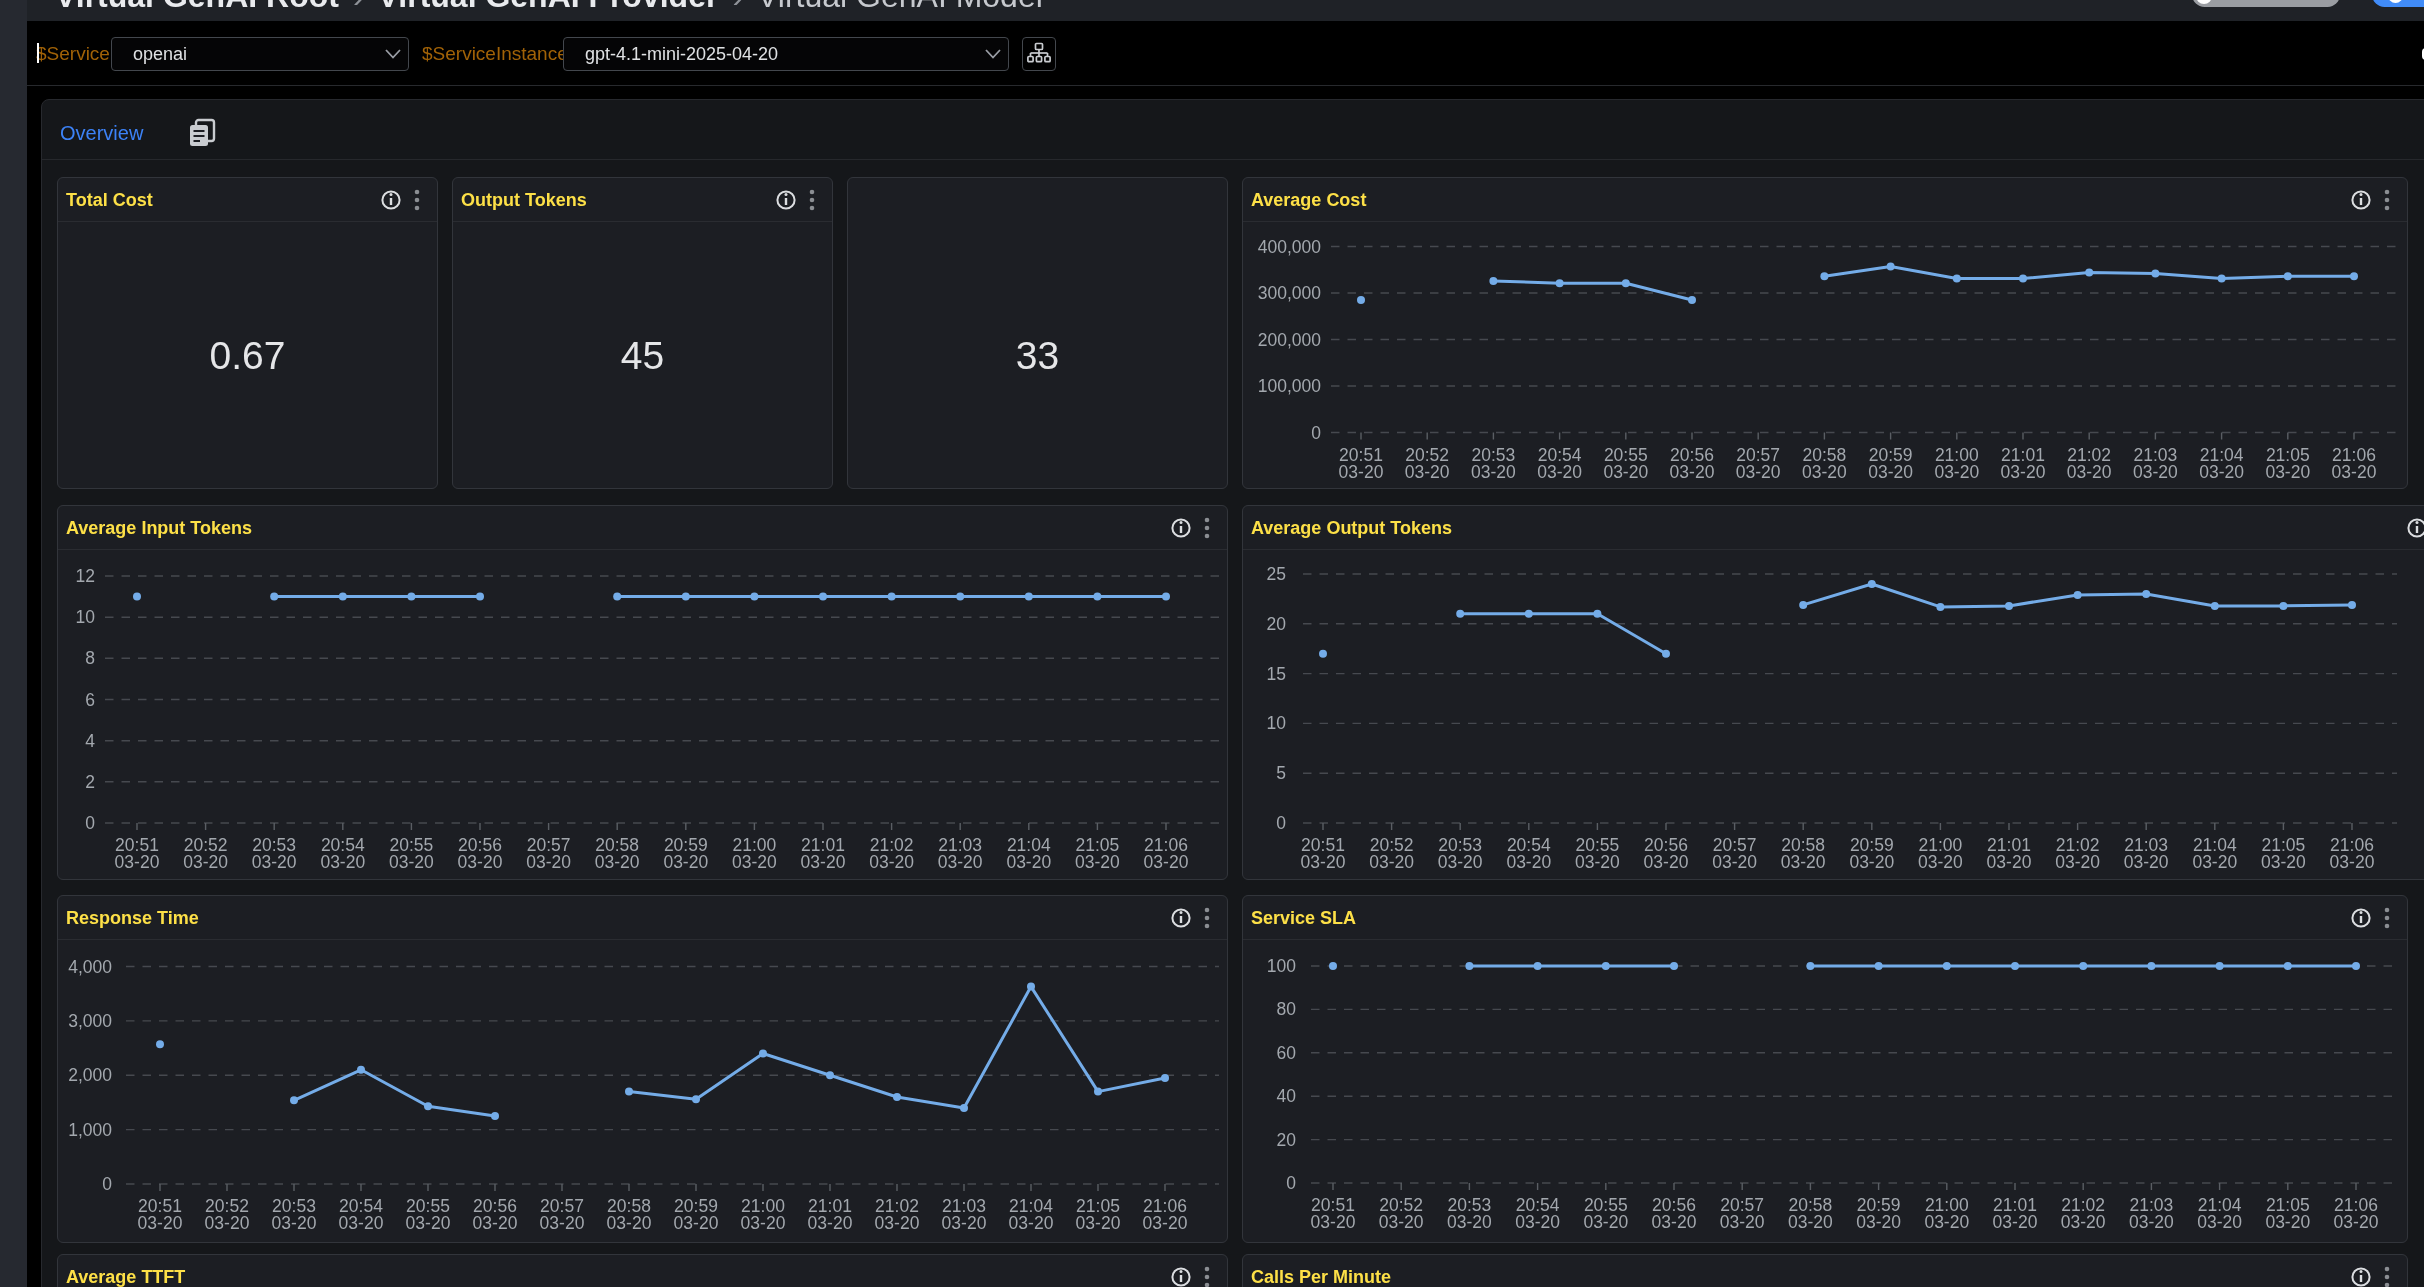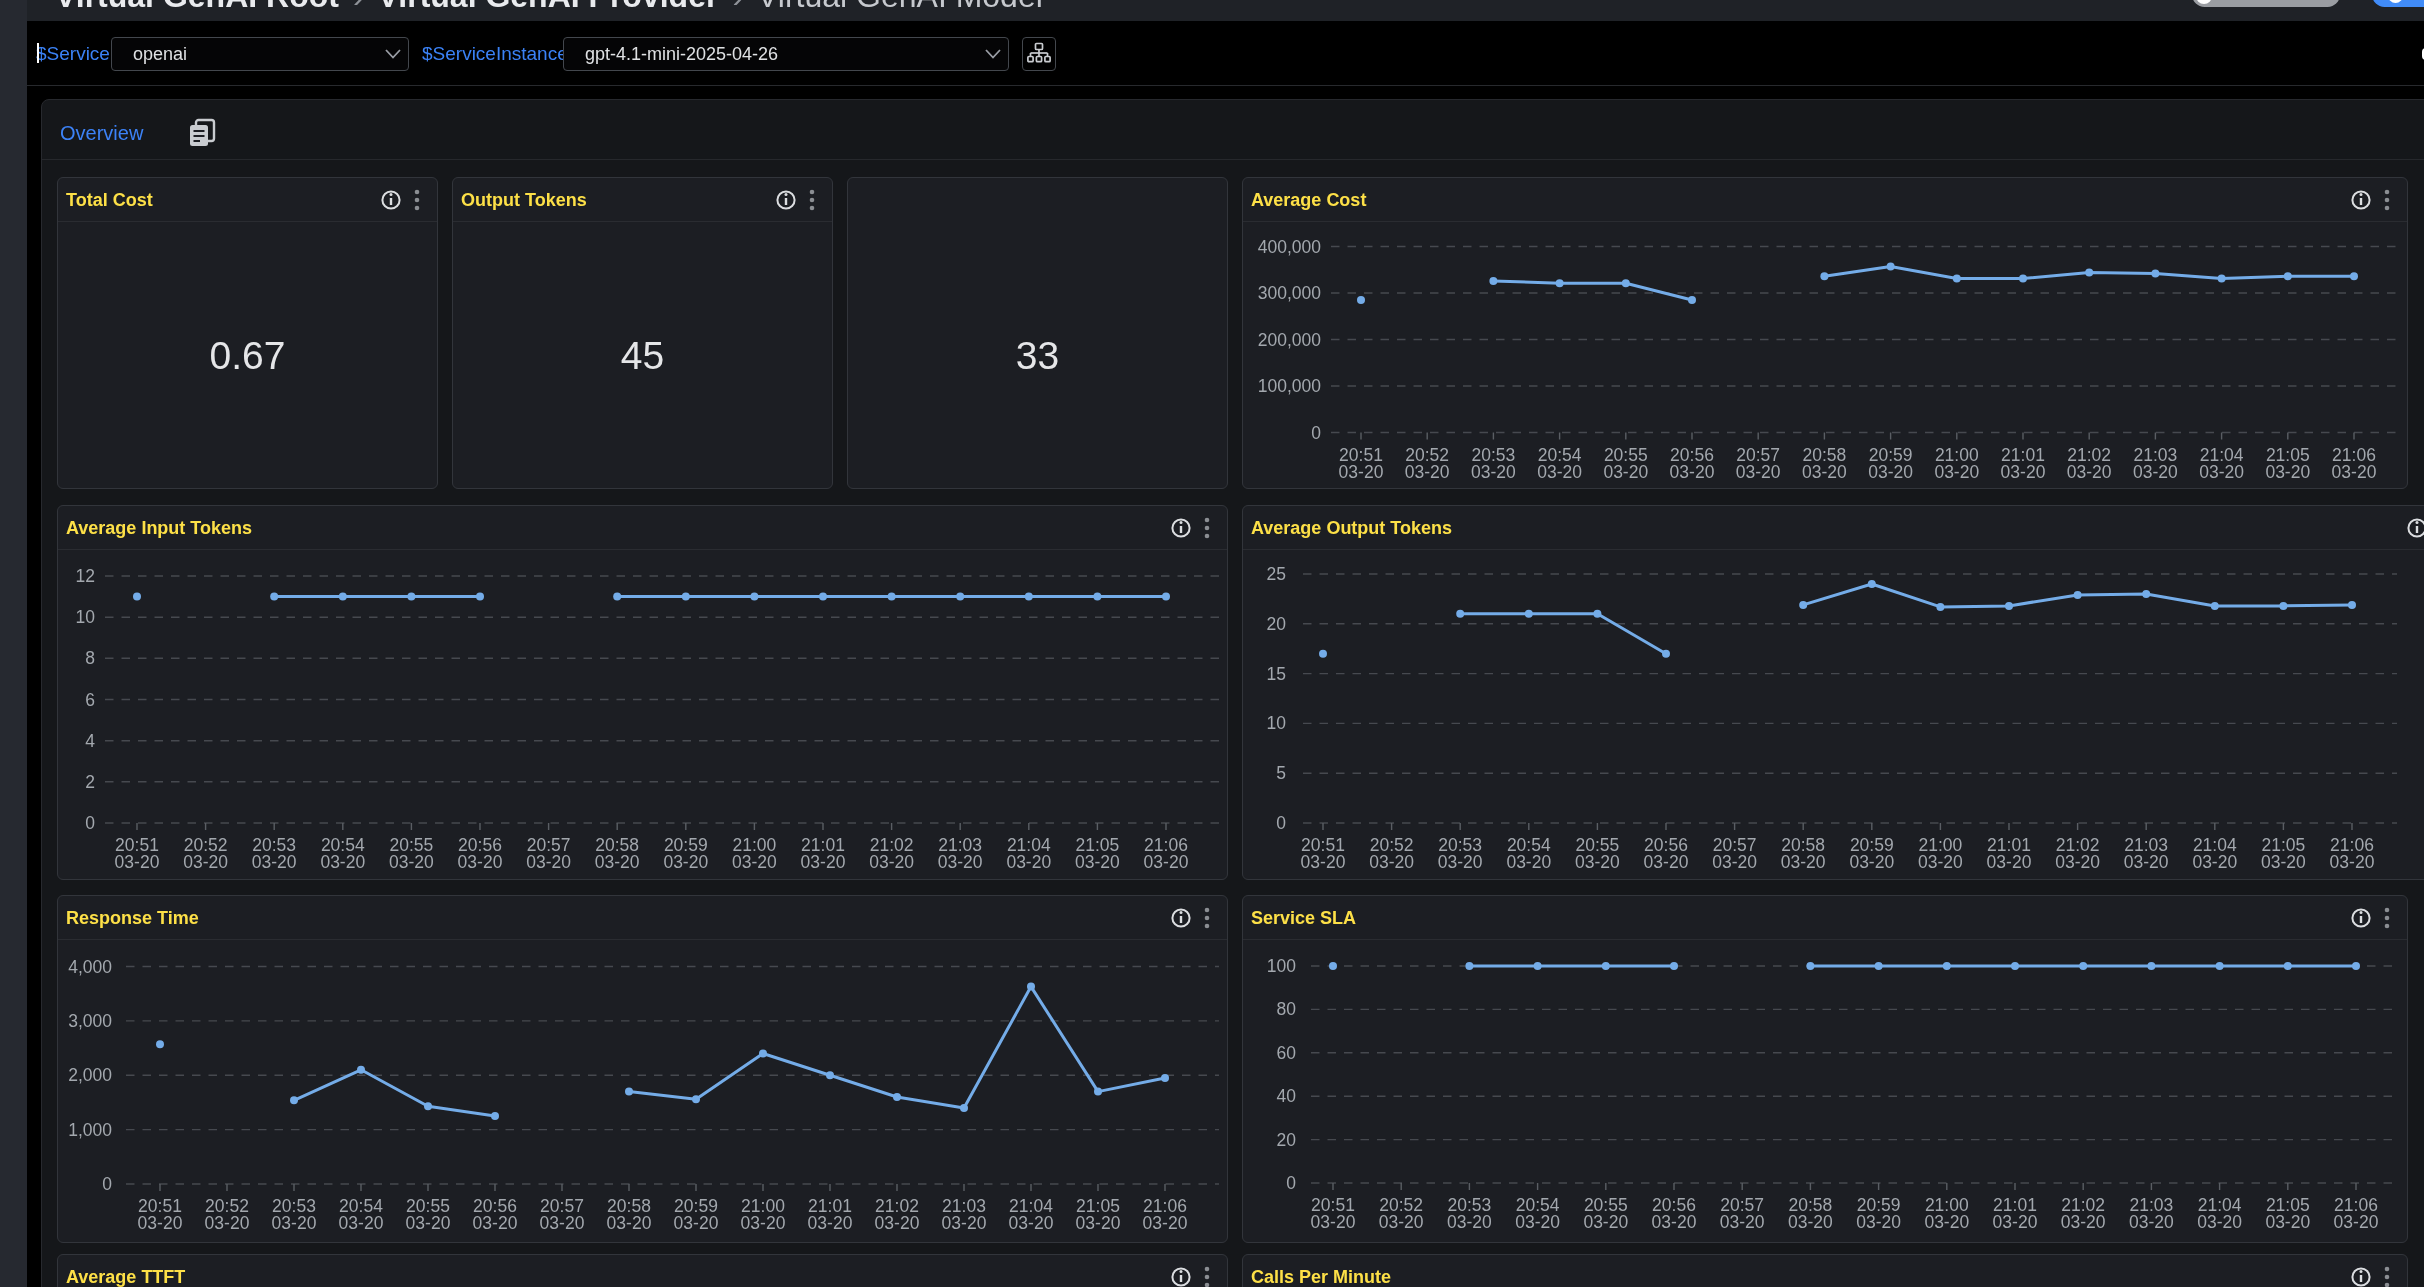--- a/index.html
+++ b/index.html
@@ -1,40 +1,40 @@
 <!DOCTYPE html>
 <html><head><meta charset="utf-8"><style>
 *{margin:0;padding:0;box-sizing:border-box;}
 html,body{width:2424px;height:1287px;overflow:hidden;background:#000;font-family:"Liberation Sans",sans-serif;}
 #stage{position:absolute;left:0;top:0;width:2424px;height:1287px;}
 .card{position:absolute;background:#1C1E23;border:1px solid #32353B;border-radius:6px;}
 .chead{position:absolute;left:0;top:0;right:0;height:44px;border-bottom:1px solid #2A2C31;}
 .ctitle{position:absolute;left:8px;top:0;line-height:44px;font-size:18px;font-weight:700;color:#fde047;}
 .bignum{position:absolute;left:0;right:0;display:flex;align-items:center;justify-content:center;font-size:39px;color:#E5E6E8;}
-.tlabel{position:absolute;height:34px;line-height:34px;font-size:19px;color:#3b82f6;}
+.tlabel{position:absolute;height:34px;line-height:34px;font-size:19px;color:#a16207;}
 .sel{position:absolute;top:16px;height:34px;background:#050506;border:1px solid #43474D;border-radius:4px;color:#DFE1E3;font-size:18px;line-height:32px;padding-left:21px;}
 </style></head><body>
 <div id="stage">
     <div style="position:absolute;left:0;top:0;width:27px;height:1287px;background:#262930;"></div>
     <div style="position:absolute;left:27px;top:0;width:2397px;height:21px;background:#1F2227;overflow:hidden;">
       <div style="position:absolute;left:28px;top:-22px;white-space:nowrap;font-size:32px;font-weight:700;color:#E9EBEE;">Virtual GenAI Root<span style="color:#8E9298;font-weight:400;margin:0 14px;">›</span>Virtual GenAI Provider<span style="color:#8E9298;font-weight:400;margin:0 14px;">›</span><span style="color:#C6C9CE;font-weight:400;">Virtual GenAI Model</span></div>
       <div style="position:absolute;left:2165px;top:-18px;width:148px;height:25px;background:#9A9DA2;border-radius:13px;"></div>
       <div style="position:absolute;left:2169px;top:-12px;width:16px;height:16px;background:#FFF;border-radius:50%;"></div>
       <div style="position:absolute;left:2345px;top:-18px;width:64px;height:25px;background:#418CF8;border-radius:13px;"></div>
       <div style="position:absolute;left:2361px;top:-12px;width:15px;height:15px;background:#FFF;border-radius:50%;"></div>
     </div>
     <div style="position:absolute;left:27px;top:21px;width:2397px;height:65px;background:#000;border-bottom:1px solid #27292D;">
       <div class="tlabel" style="left:9px;top:16px;">$Service</div>
       <div style="position:absolute;left:10px;top:22px;width:2px;height:20px;background:#FFF;"></div>
       <div class="sel" style="left:84px;width:298px;">openai</div>
       <svg width="18" height="12" viewBox="0 0 18 12" style="position:absolute;left:357px;top:27px;">
         <polyline points="2,2 9,9.5 16,2" fill="none" stroke="#9A9EA5" stroke-width="1.8"></polyline>
       </svg>
       <div class="tlabel" style="left:395px;top:16px;">$ServiceInstance</div>
-      <div class="sel" style="left:536px;width:446px;">gpt-4.1-mini-2025-04-26</div>
+      <div class="sel" style="left:536px;width:446px;">gpt-4.1-mini-2025-04-20</div>
       <svg width="18" height="12" viewBox="0 0 18 12" style="position:absolute;left:957px;top:27px;">
         <polyline points="2,2 9,9.5 16,2" fill="none" stroke="#9A9EA5" stroke-width="1.8"></polyline>
       </svg>
       <div style="position:absolute;left:995px;top:16px;width:34px;height:34px;border:1px solid #43474D;border-radius:4px;"></div>
       <svg width="24" height="24" viewBox="0 0 24 24" style="position:absolute;left:1000px;top:21px;">
         <g stroke="#C9CCD0" stroke-width="1.7" fill="none">
           <rect x="8.5" y="1.5" width="7" height="6" rx="1"></rect>
           <line x1="12" y1="7.5" x2="12" y2="11"></line>
           <line x1="3.5" y1="11" x2="20.5" y2="11"></line>
           <line x1="3.5" y1="11" x2="3.5" y2="14"></line>

